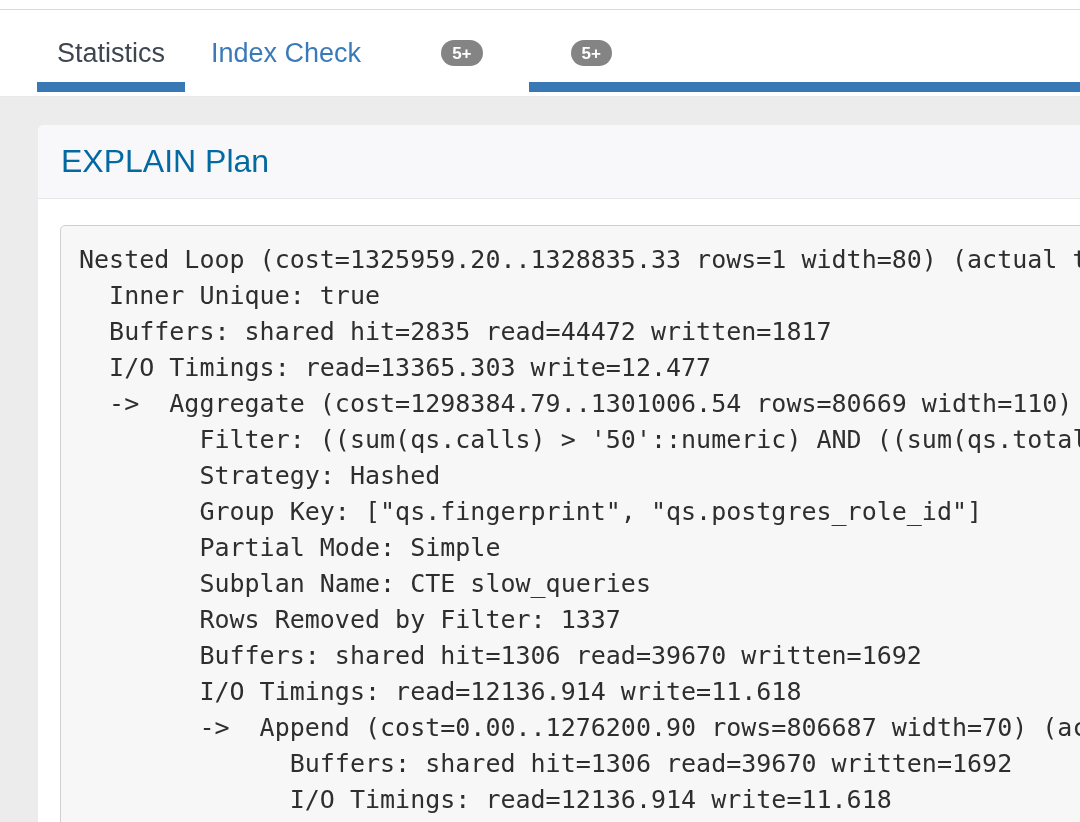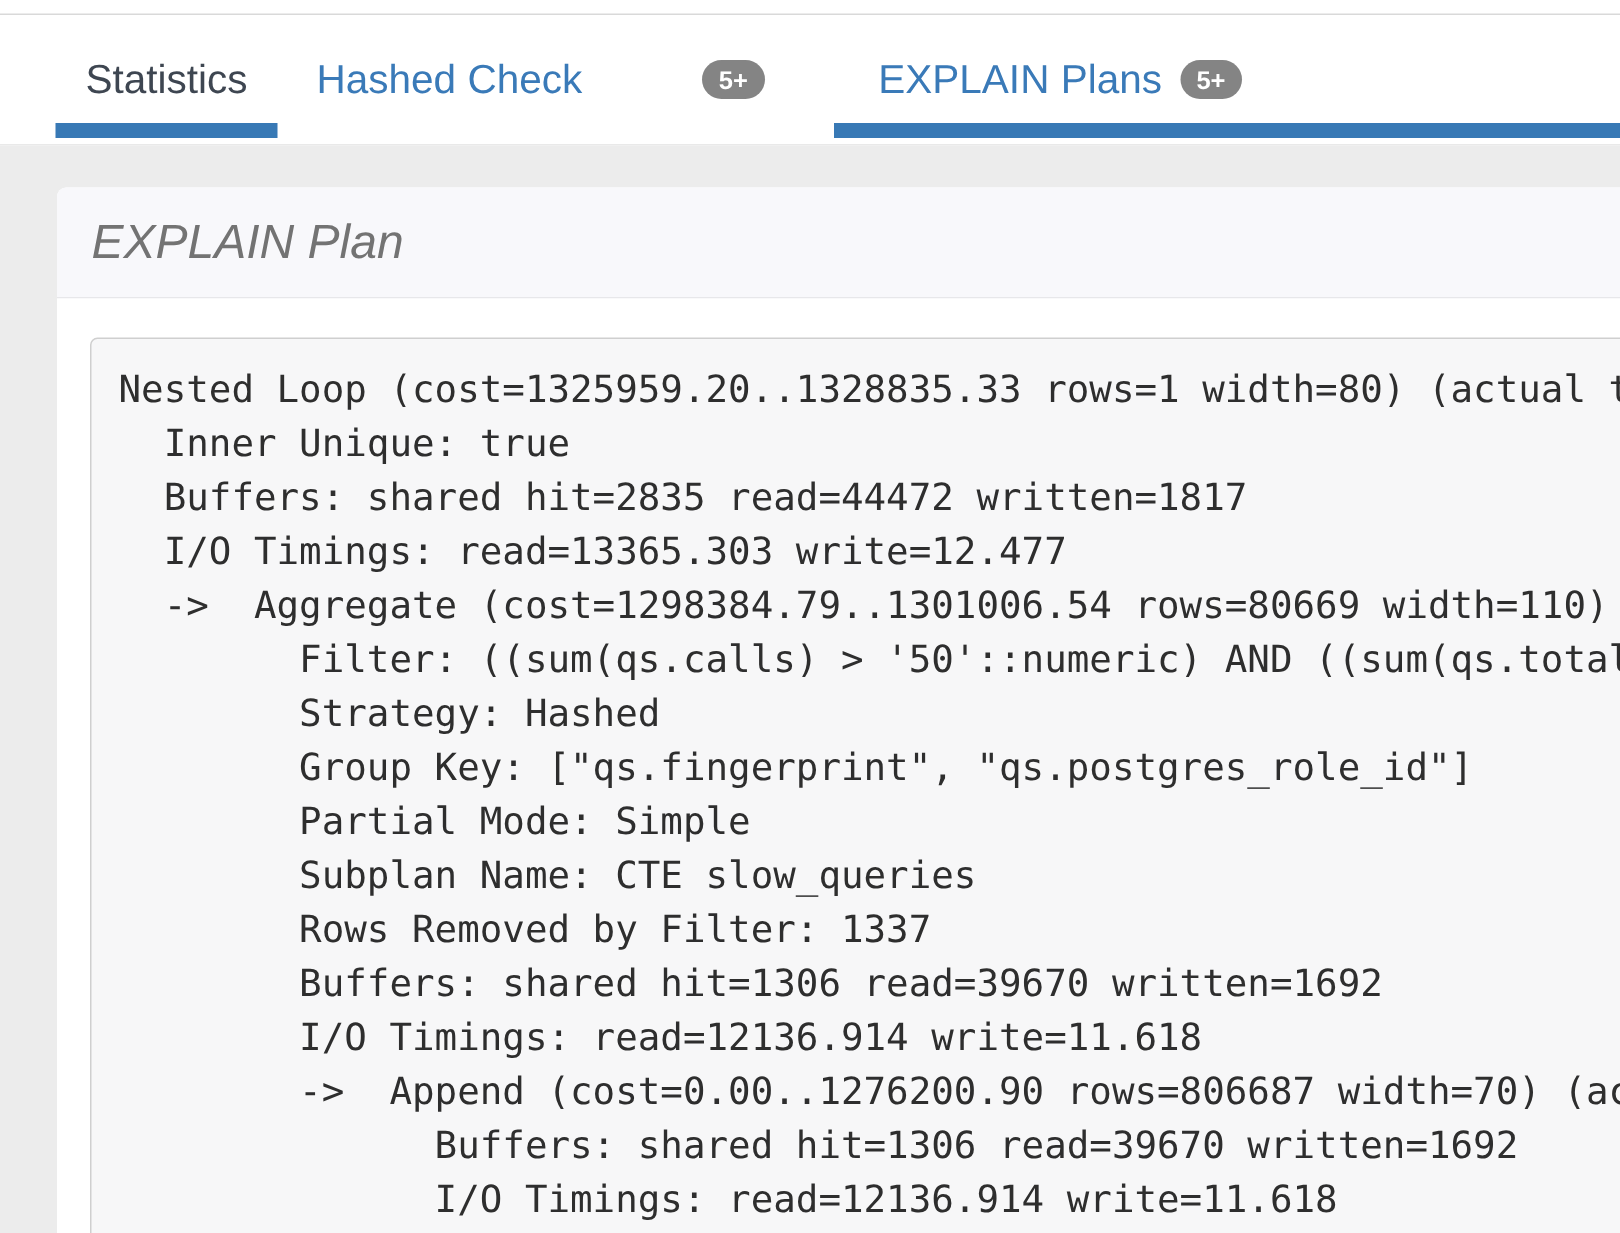--- a/index.html
+++ b/index.html
@@ -40,21 +40,21 @@
   
   .card{
     margin:28px 0 0 38px;width:1500px;background:#ffffff;
     border-radius:6px;box-sizing:border-box;
   }
   .card-header{
     height:74px;background:#f8f8fb;border-bottom:1px solid #e7e7ea;
     border-radius:6px 6px 0 0;display:flex;align-items:center;
     padding-left:23px;box-sizing:border-box;
   }
-  .card-title{font-size:32px;color:#737373;font-style:italic;}
+  .card-title{font-size:32px;color:#0369a1;}
   .card-body{padding:26px 22px 22px 22px;}
 
   pre.plan{
     margin:0;background:#f7f7f8;border:1px solid #cfcfcf;border-radius:5px;
     padding:16px 18px;width:1360px;height:760px;box-sizing:border-box;
     font-family:"DejaVu Sans Mono", monospace;
     font-size:25px;line-height:36px;color:#2e2e2e;
     white-space:pre;overflow:hidden;
   }
 </style>
@@ -62,29 +62,28 @@
 <body>
 
 <div class="top-strip"></div>
 
 <nav class="tabbar">
   <div class="tab active-dark has-underline">
     <span>Statistics</span>
     <span class="underline"></span>
   </div>
   <div class="tab tab-index">
-    <span>Hashed Check</span>
+    <span>Index Check</span>
 
   </div>
   <div class="tab tab-samples">
     <span class="badge">5+</span>
 
   </div>
   <div class="tab tab-explain has-underline">
-    <span>EXPLAIN Plans</span>
     <span class="badge">5+</span>
     <span class="underline"></span>
   </div>
 </nav>
 
 <section class="card">
   <header class="card-header">
     <h2 class="card-title" style="margin:0;font-weight:normal">EXPLAIN Plan</h2>
   </header>
   <div class="card-body">

